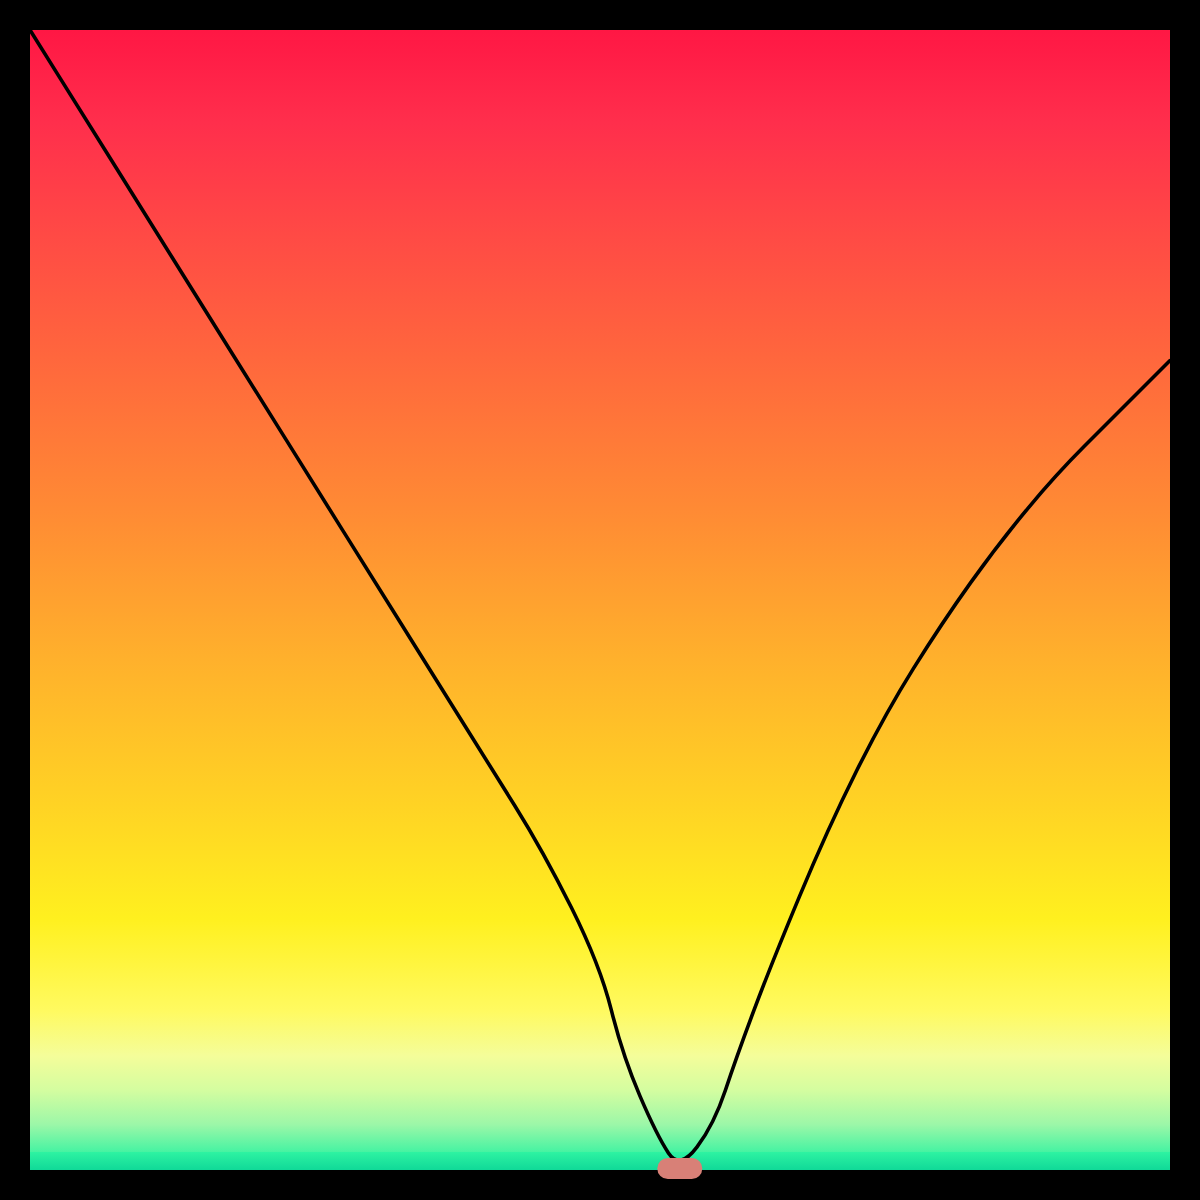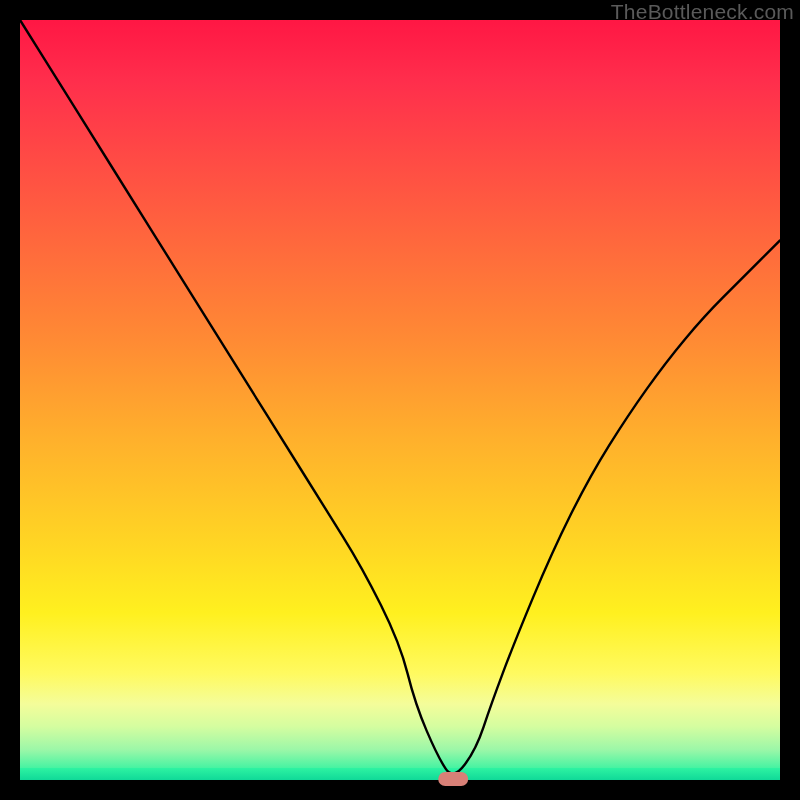--- a/index.html
+++ b/index.html
@@ -69,21 +69,20 @@
   }
   .marker {
     fill: #d88077;
   }
 </style>
 </head>
 <body>
 
 <div class="stage">
 
-  <div class="watermark">TheBottleneck.com</div>
 
   <div class="plot-area">
     <div class="green-strip"></div>
 
     <svg class="curve" viewBox="0 0 760 760" preserveAspectRatio="none">
       <path id="curve-path" fill="none" stroke-width="2.4" stroke-linecap="round" stroke-linejoin="round" stroke="#000000" d="M 0.0 0.0 Q 0.0 0.0 19.0 30.4 Q 38.0 60.8 57.0 91.2 Q 76.0 121.6 95.0 152.0 Q 114.0 182.4 133.0 212.8 Q 152.0 243.2 171.0 273.6 Q 190.0 304.0 209.0 334.4 Q 228.0 364.8 247.0 395.2 Q 266.0 425.6 285.0 456.0 Q 304.0 486.4 323.0 516.8 Q 342.0 547.2 361.0 585.2 Q 380.0 623.2 387.6 653.6 Q 395.2 684.0 406.6 710.6 Q 418.0 737.2 425.6 748.6 Q 433.2 760.0 444.6 744.8 Q 456.0 729.6 463.6 706.8 Q 471.2 684.0 482.6 653.6 Q 494.0 623.2 513.0 577.6 Q 532.0 532.0 551.0 494.0 Q 570.0 456.0 589.0 425.6 Q 608.0 395.2 627.0 368.6 Q 646.0 342.0 665.0 319.2 Q 684.0 296.4 703.0 277.4 Q 722.0 258.4 741.0 239.4 T 760.0 220.4"></path>
       <rect id="min-marker" class="marker" rx="7" ry="7" height="14" width="30" fill="#d88077" x="418.2" y="752.0"></rect>
     </svg>
   </div>
 

